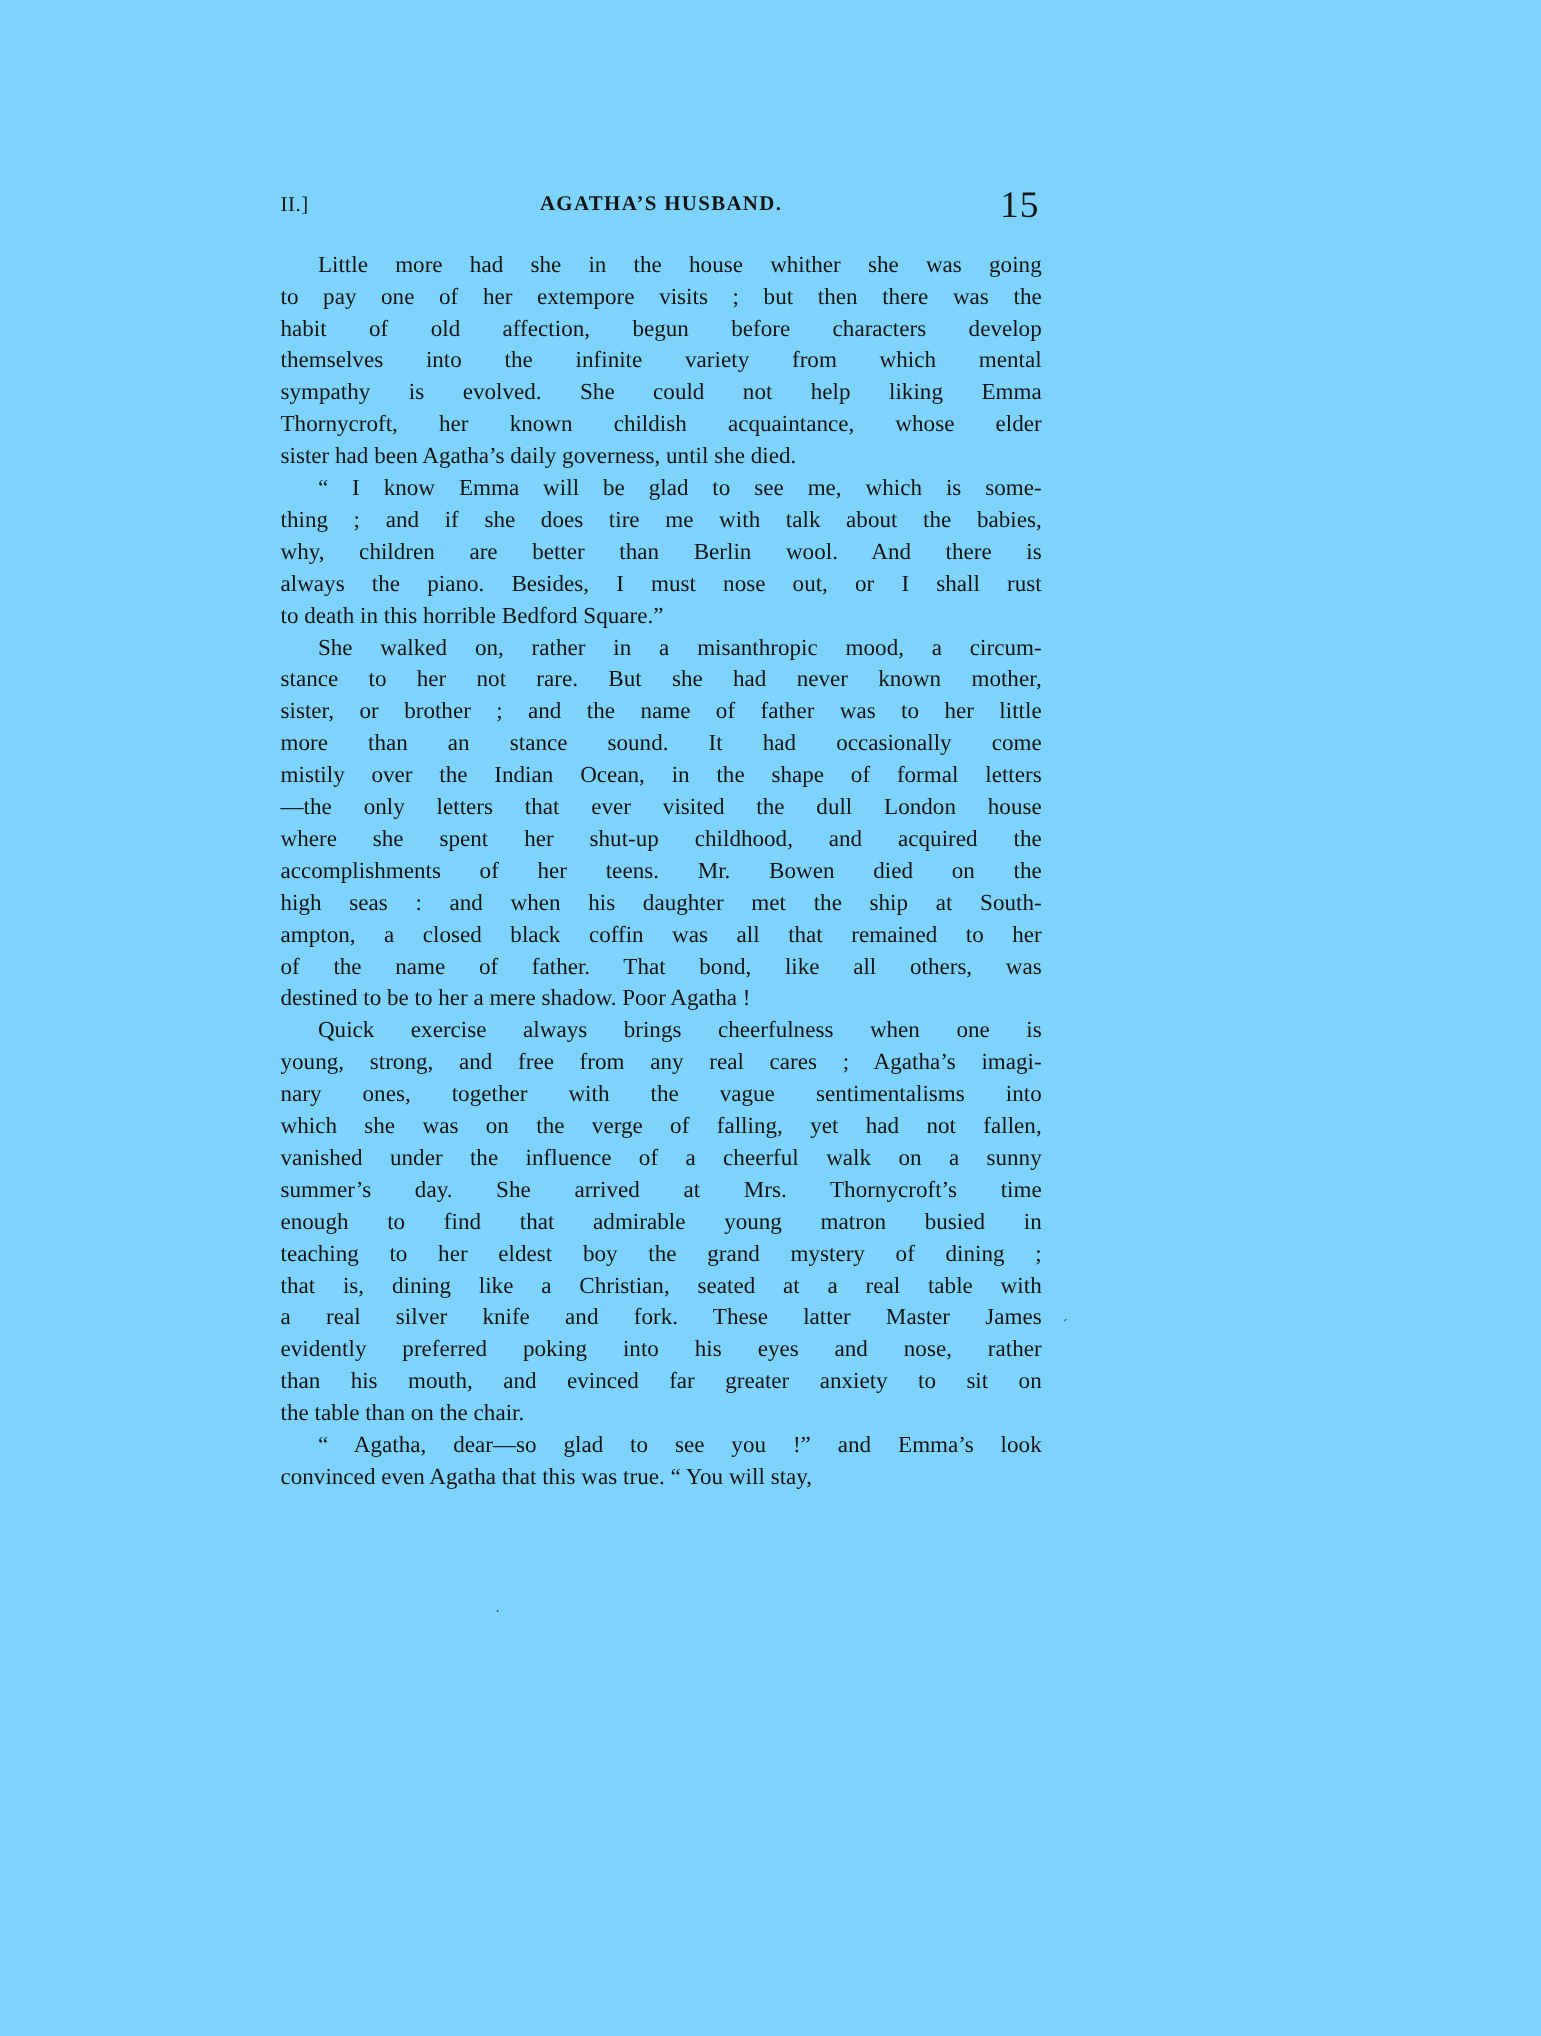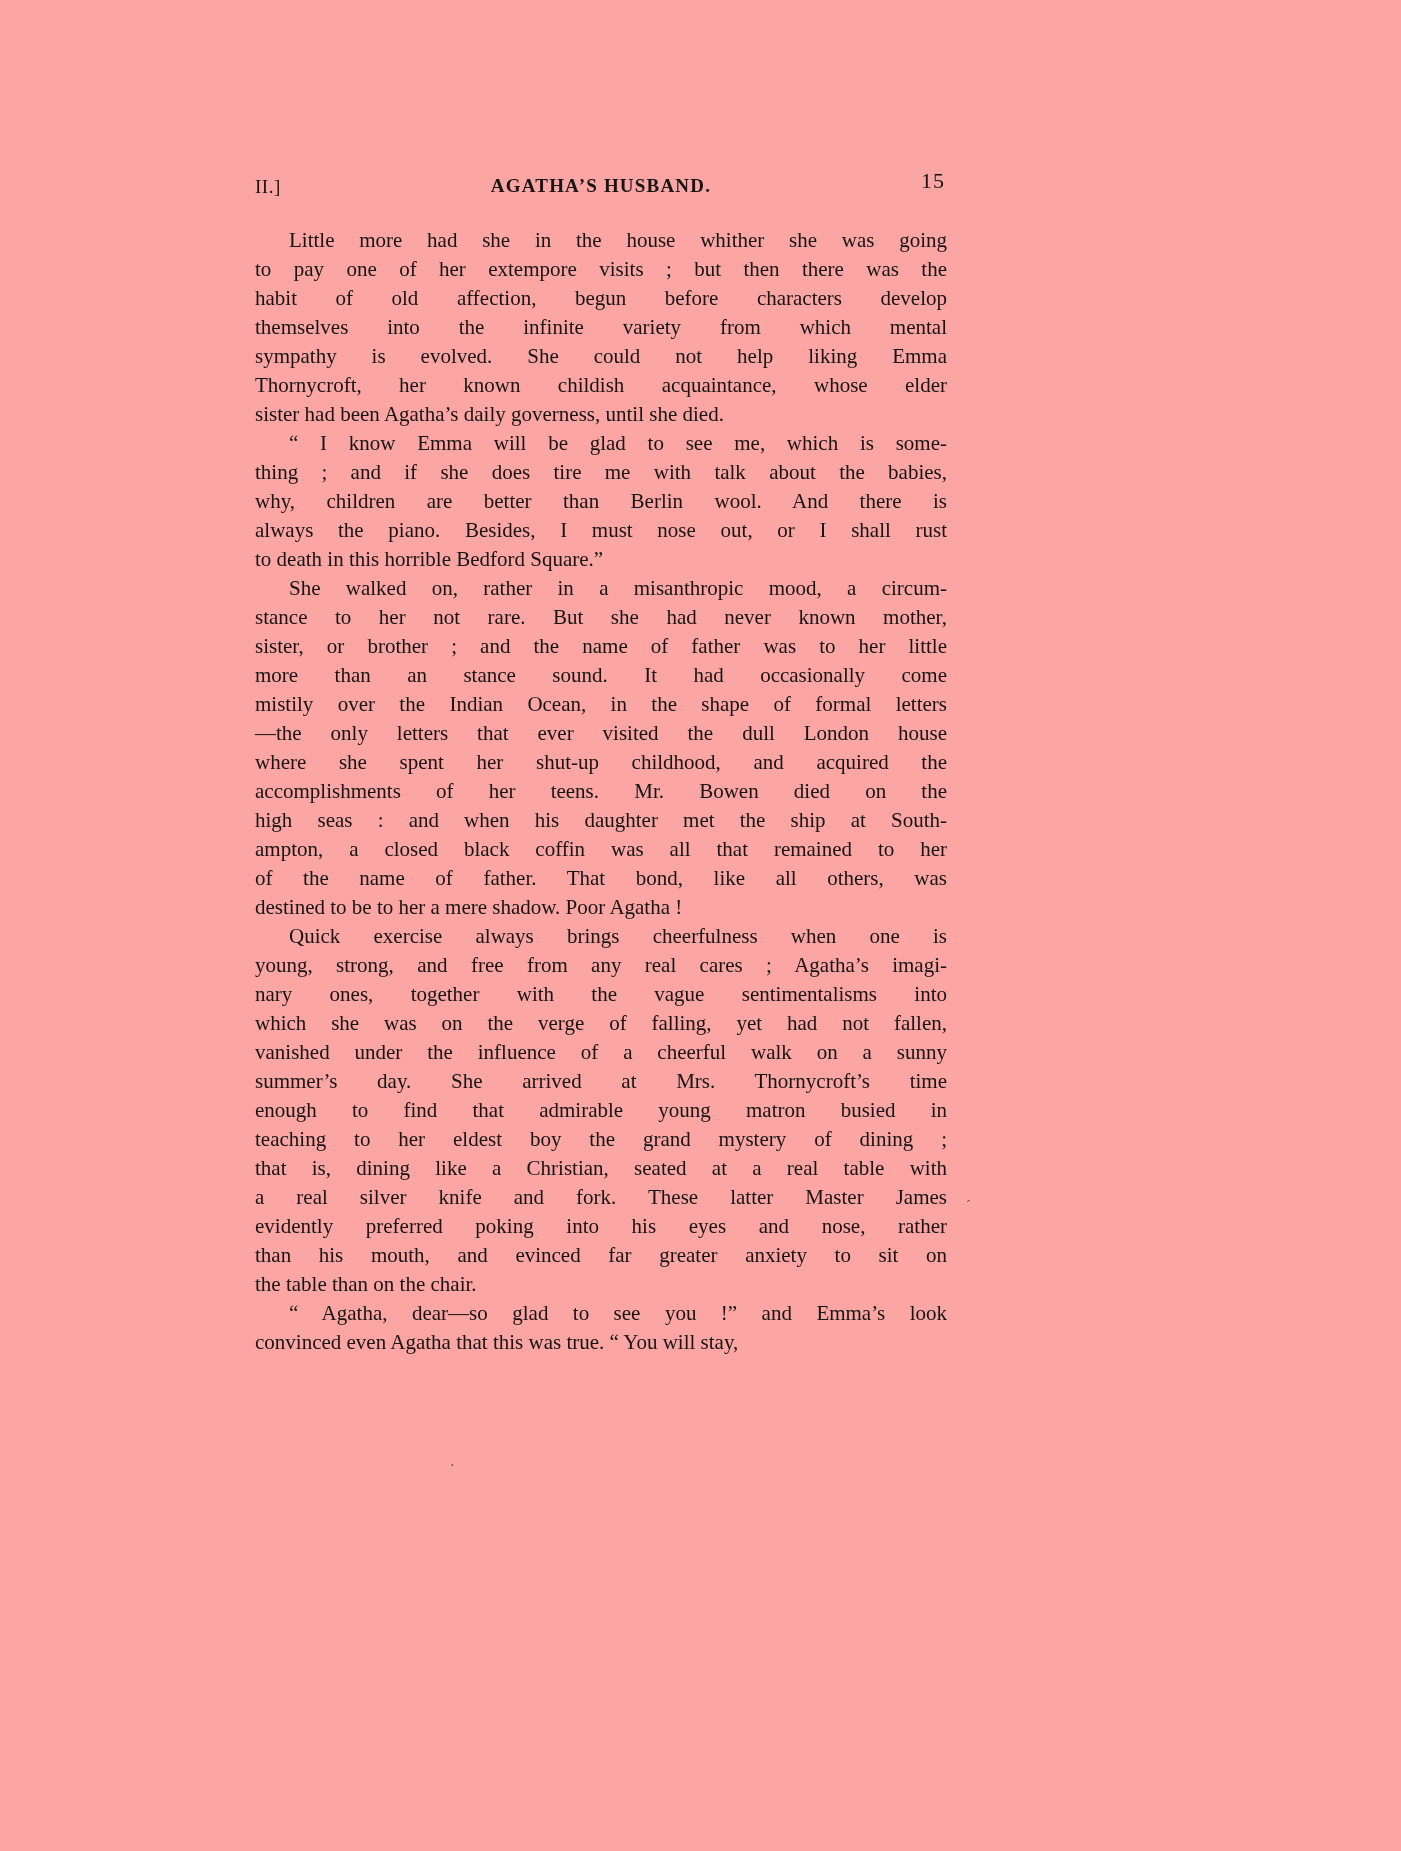--- a/index.html
+++ b/index.html
@@ -5,21 +5,21 @@
   html, body {
     margin: 0;
     padding: 0;
     background: #e8e8e6;
   }
   .page {
     position: relative;
     width: 1401px;
     height: 1851px;
     margin: 0 auto;
-    background: #fca5a5;
+    background: #7dd3fc;
     overflow: hidden;
     font-family: "Liberation Serif", "DejaVu Serif", serif;
     color: #171513;
   }
   .header-row {
     position: absolute;
     left: 255px;
     top: 170px;
     width: 692px;
     height: 34px;
@@ -38,21 +38,21 @@
     width: 100%;
     text-align: center;
     font-size: 19px;
     font-weight: 700;
     letter-spacing: 1.2px;
   }
   .page-number {
     position: absolute;
     right: 2px;
     top: -2px;
-    font-size: 22px;
+    font-size: 34px;
     letter-spacing: 1px;
   }
   .body-text {
     position: absolute;
     left: 255px;
     top: 226px;
     width: 692px;
     font-size: 21px;
     line-height: 29px;
   }

